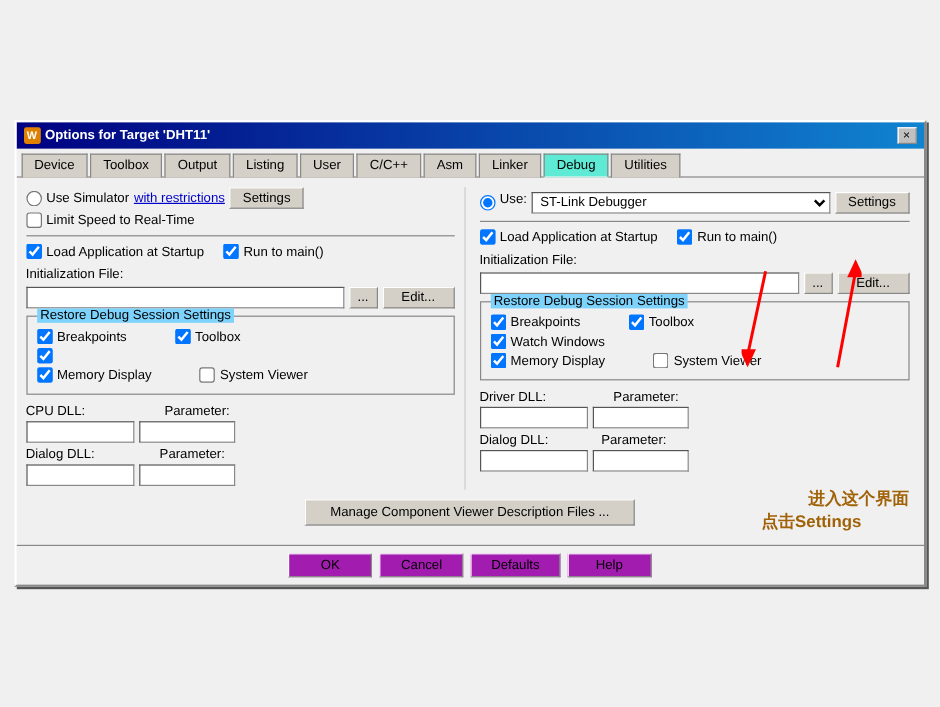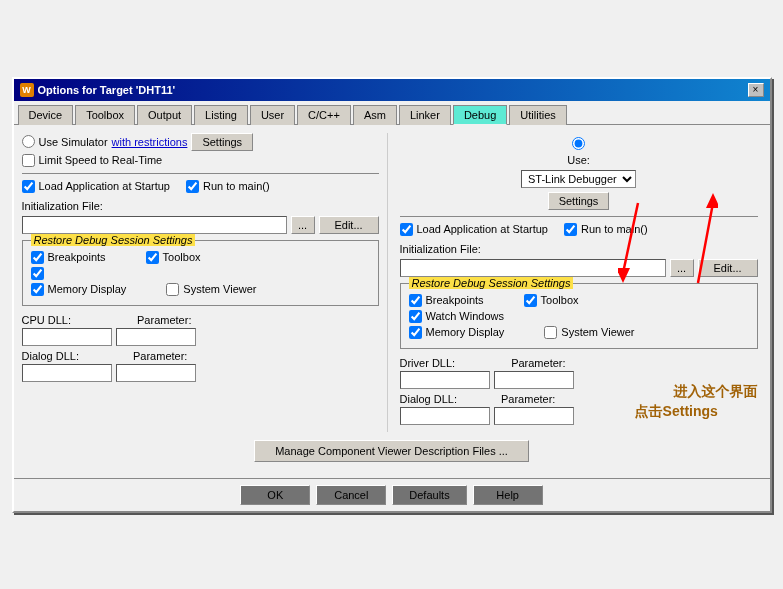--- a/index.html
+++ b/index.html
@@ -154,24 +154,23 @@
     .group-box {
       border: 1px solid #888;
       padding: 6px 8px 6px 8px;
       margin-bottom: 8px;
       position: relative;
     }
     .group-box-title {
       position: absolute;
       top: -7px;
       left: 8px;
-      background: #fde047;
+      background: #7dd3fc;
       padding: 0 3px;
       font-size: 11px;
-      font-style: italic;
     }
     .group-box-content {
       margin-top: 4px;
     }
     .dll-input {
       height: 18px;
       border: 1px solid #888;
       border-top-color: #555;
       border-left-color: #555;
       background: white;
@@ -217,35 +216,33 @@
     }
     .footer {
       display: flex;
       justify-content: center;
       gap: 6px;
       padding: 6px;
       border-top: 1px solid #888;
       background: #f0f0f0;
     }
     .footer-btn {
-      background: #737373;
+      background: #a21caf;
       border: 1px solid #888;
       border-top-color: #fff;
       border-left-color: #fff;
       padding: 3px 16px;
       font-size: 11px;
       cursor: pointer;
       min-width: 70px;
     }
     .use-row {
       display: flex;
-      align-items: center;
       gap: 4px;
       margin-bottom: 6px;
-      flex-direction: column;
     }
     .debugger-select {
       border: 1px solid #888;
       border-top-color: #555;
       border-left-color: #555;
       background: white;
       font-size: 11px;
       padding: 1px 2px;
       height: 18px;
       flex: 1;

